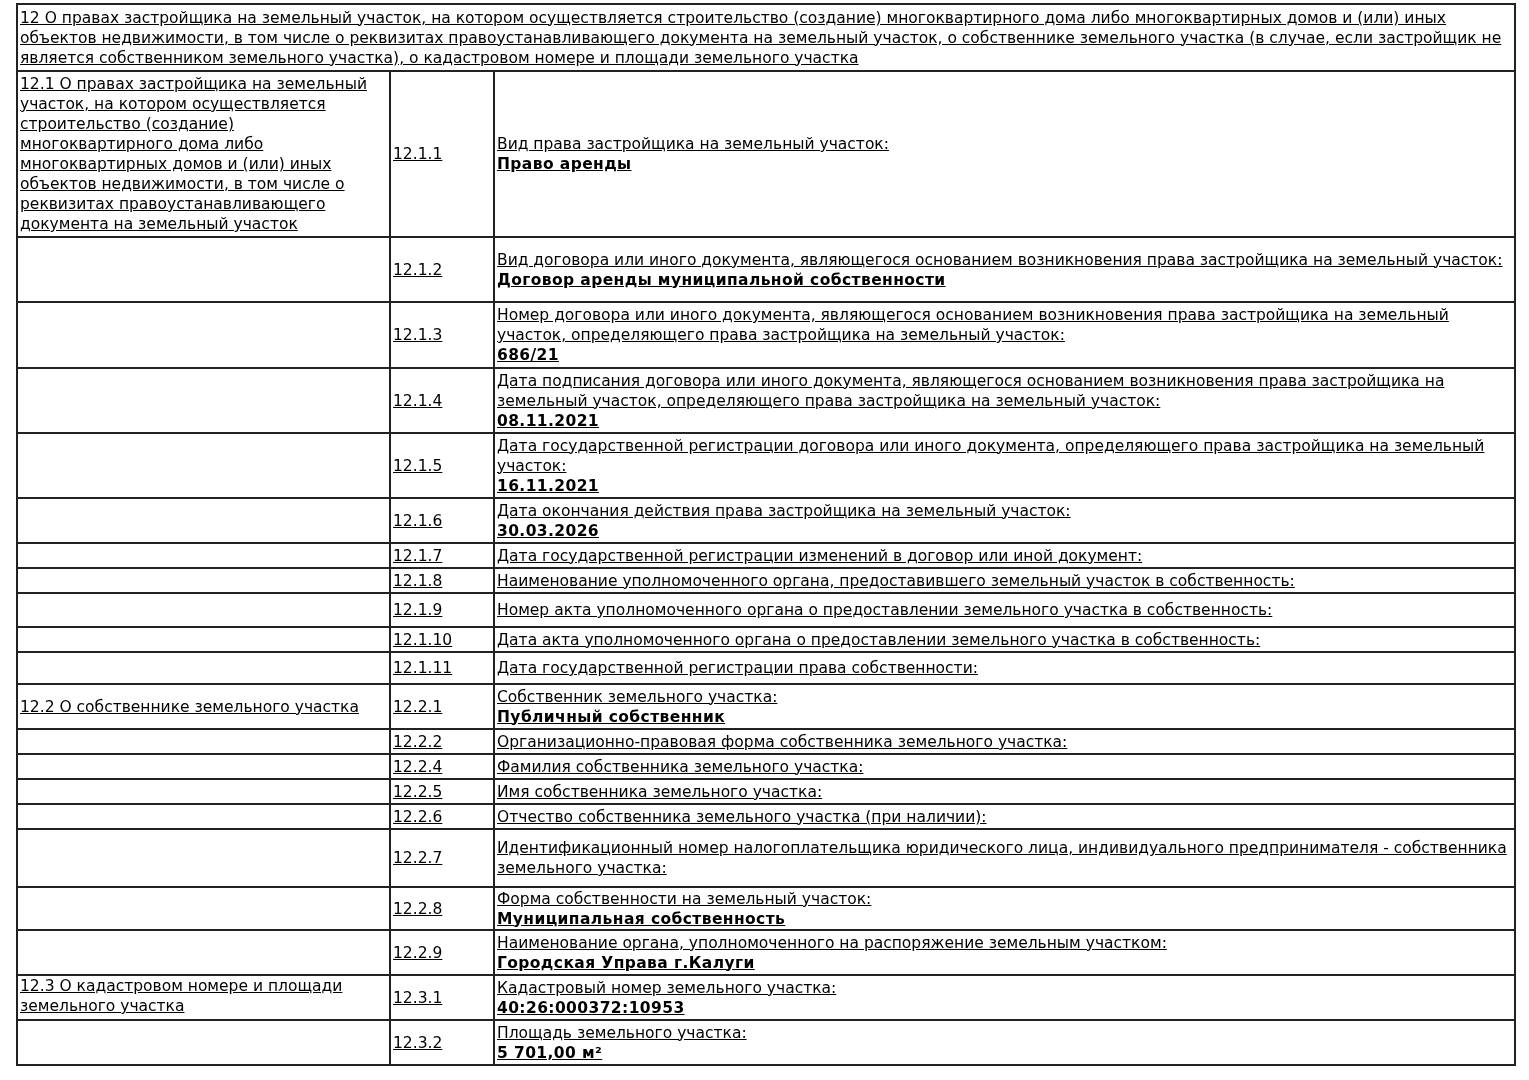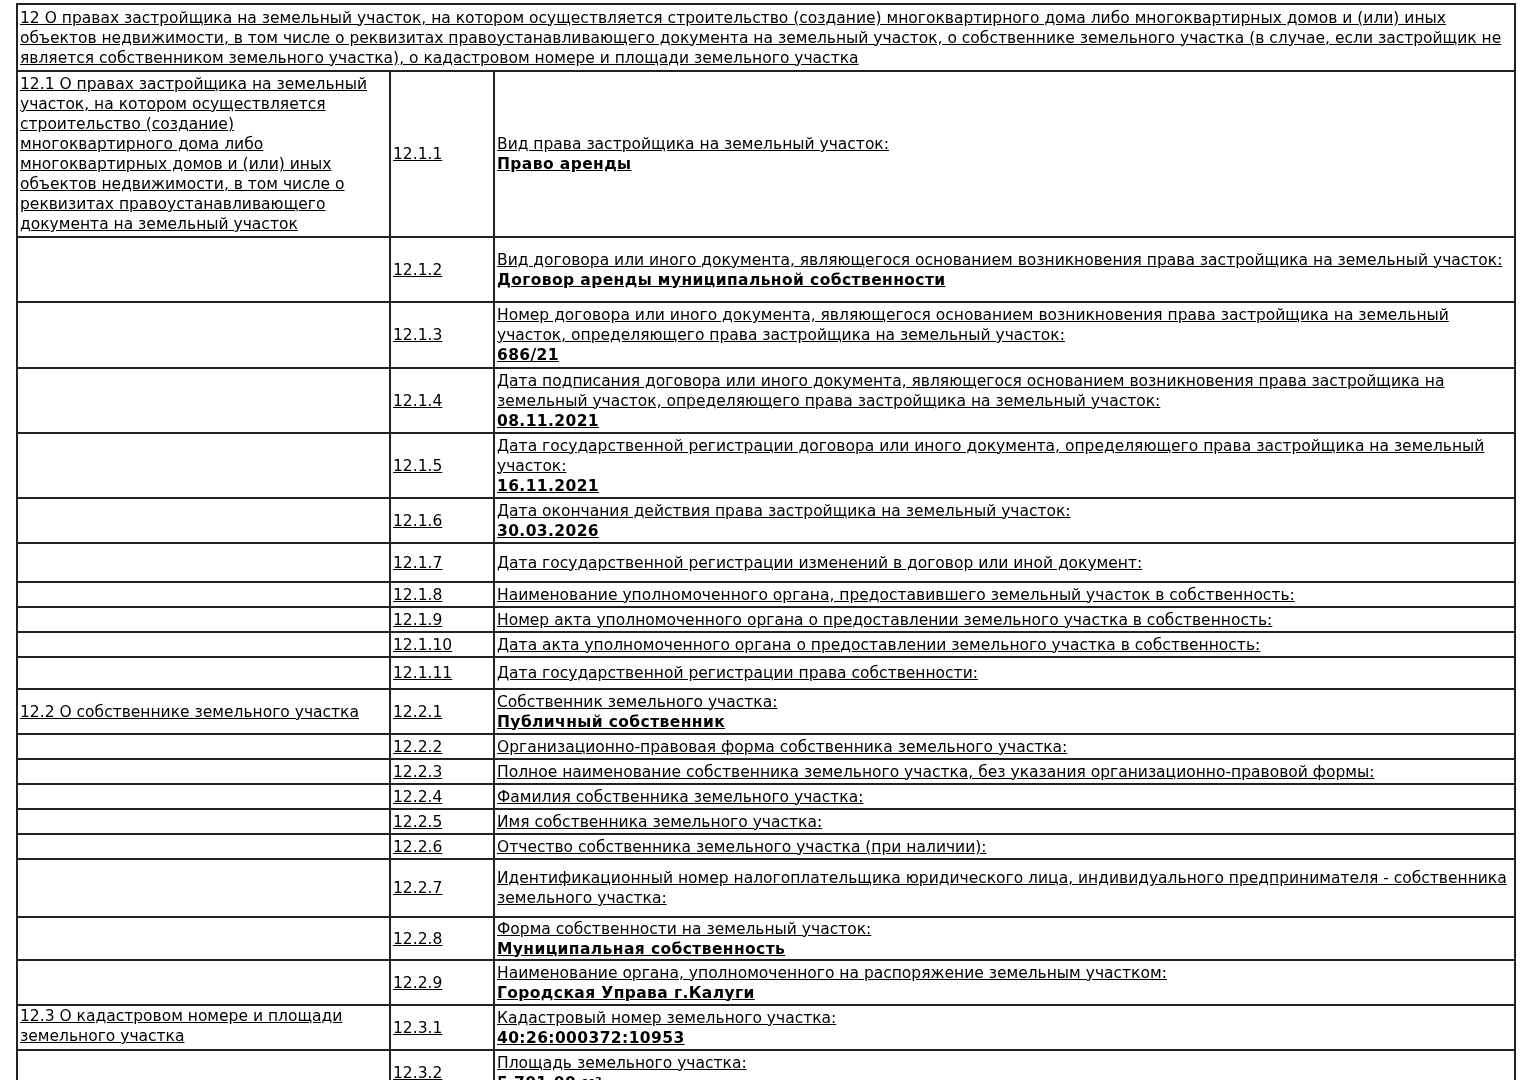--- a/index.html
+++ b/index.html
@@ -72,35 +72,35 @@
         </td>
       </tr>
       <tr style="height: 45px; margin-left: 12px;">
         <td class="section"></td>
         <td class="code">12.1.6</td>
         <td>
           <span class="lbl">Дата окончания действия права застройщика на земельный участок:</span>
           <span class="val">30.03.2026</span>
         </td>
       </tr>
-      <tr style="height: 39px; margin-top: 44px;">
+      <tr style="height: 25px; margin-top: 44px;">
         <td class="section"></td>
         <td class="code">12.1.7</td>
         <td>
           <span class="lbl">Дата государственной регистрации изменений в договор или иной документ:</span>
         </td>
       </tr>
       <tr style="height: 25px;">
         <td class="section"></td>
         <td class="code">12.1.8</td>
         <td>
           <span class="lbl">Наименование уполномоченного органа, предоставившего земельный участок в собственность:</span>
         </td>
       </tr>
-      <tr style="height: 25px; padding-left: 36px;">
+      <tr style="height: 34px; padding-left: 36px;">
         <td class="section"></td>
         <td class="code">12.1.9</td>
         <td>
           <span class="lbl">Номер акта уполномоченного органа о предоставлении земельного участка в собственность:</span>
         </td>
       </tr>
       <tr style="height: 25px;">
         <td class="section"></td>
         <td class="code">12.1.10</td>
         <td>
@@ -120,27 +120,20 @@
         <td>
           <span class="lbl">Собственник земельного участка:</span>
           <span class="val">Публичный собственник</span>
         </td>
       </tr>
       <tr style="height: 25px;">
         <td class="section"></td>
         <td class="code">12.2.2</td>
         <td>
           <span class="lbl">Организационно-правовая форма собственника земельного участка:</span>
-        </td>
-      </tr>
-      <tr style="height: 25px;">
-        <td class="section"></td>
-        <td class="code">12.2.3</td>
-        <td>
-          <span class="lbl">Полное наименование собственника земельного участка, без указания организационно-правовой формы:</span>
         </td>
       </tr>
       <tr style="height: 25px;">
         <td class="section"></td>
         <td class="code">12.2.4</td>
         <td>
           <span class="lbl">Фамилия собственника земельного участка:</span>
         </td>
       </tr>
       <tr style="height: 25px; border-radius: 10px;">

